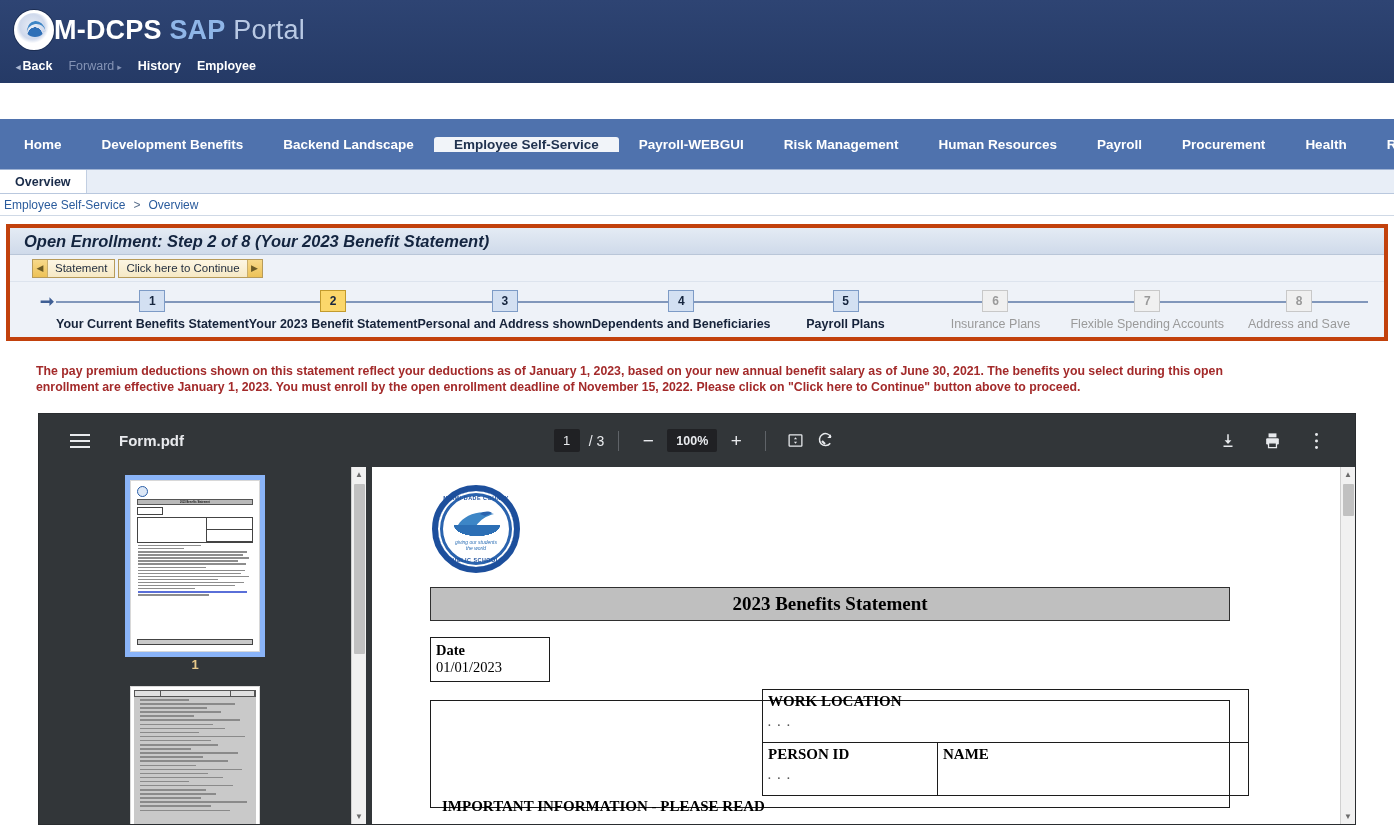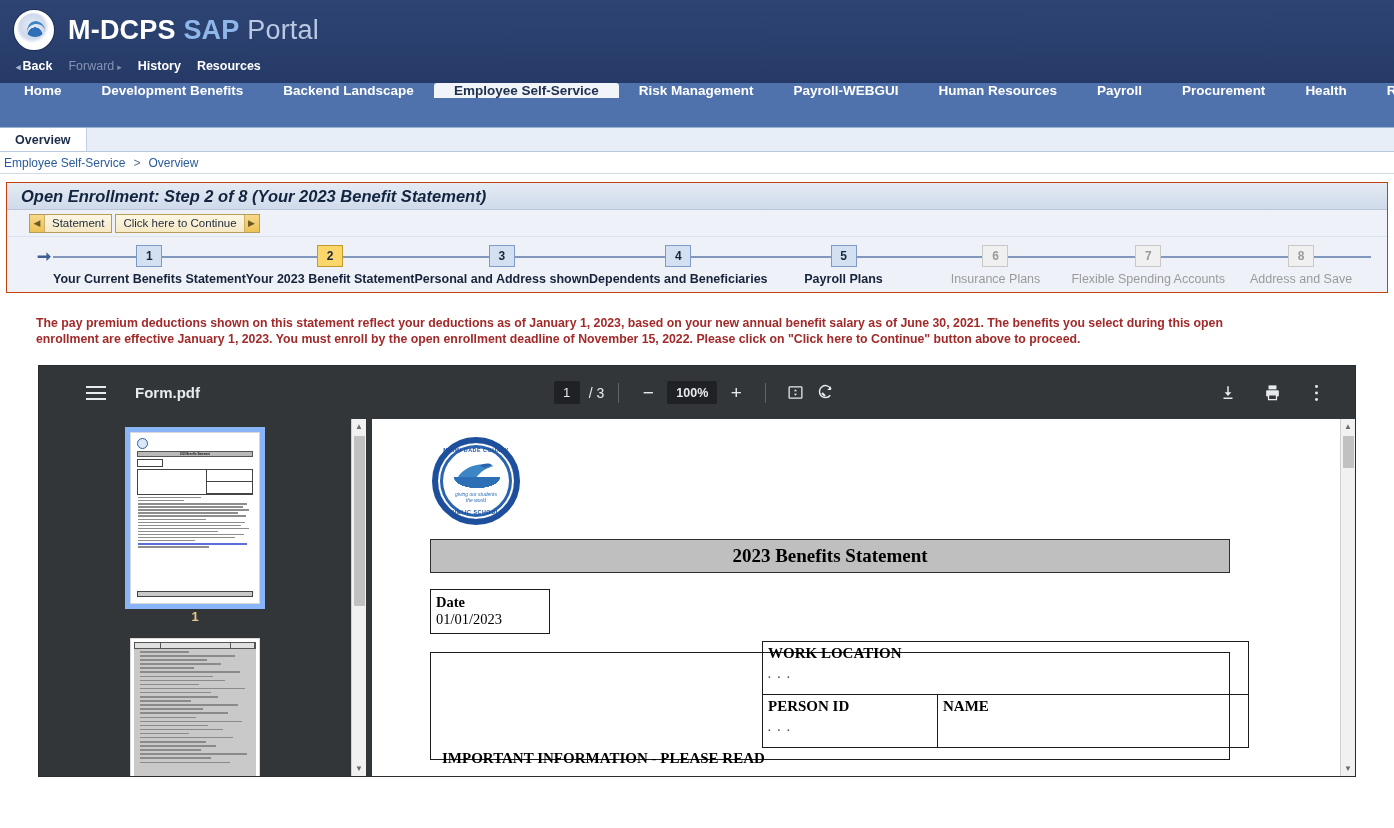--- a/index.html
+++ b/index.html
@@ -28,39 +28,40 @@
     content:""; position:absolute; left:7px; top:11px; width:22px;height:13px;
     background:
       radial-gradient(ellipse at 50% 120%, #2e6fb7 0 55%, transparent 56%);
     border-radius:0 0 11px 11px;
   }
   .brand-logo:before{
     content:""; position:absolute; left:9px; top:8px; width:19px; height:9px;
     border-top:3px solid #3d86c6; border-radius:50%/100% 100% 0 0;
     transform:rotate(-8deg);
   }
-  .brand-text{ margin-left:14px; font-size:27px; font-weight:bold; letter-spacing:.2px;}
+  .brand-text{ font-size:27px; font-weight:bold; letter-spacing:.2px;}
   .brand-text .t1{ color:#ffffff; }
   .brand-text .t2{ color:#8fb6e8; }
   .brand-text .t3{ color:#b9c9e4; font-weight:normal; }
 
   .navlinks{
     padding-left:16px; font-size:12.5px; font-weight:bold; color:#ffffff;
     display:flex; align-items:center; gap:16px; height:28px;
   }
   .navlinks span.dim{ color:#8493b5; font-weight:normal;}
   .navlinks a{ color:#fff; text-decoration:none;}
   .caret-l{ font-size:9px; color:#aab7d2; margin-right:2px;}
   .caret-r{ font-size:9px; color:#8493b5; margin-left:3px;}
 
   
   .tabs1{
-    height:45px; background:#4f72ad;
-    display:flex; align-items:flex-start; padding-left:4px;
+    height:51px; background:#4f72ad;
+    display:flex; align-items:center; padding-left:4px;
     border-bottom:1px solid #9fb3d4;
+    margin-top:36px;
   }
   .tab1{
     display:flex; align-items:center; padding:0 20px;
     color:#ffffff; font-size:13.5px; font-weight:bold;
     white-space:nowrap; cursor:pointer;
   }
   .tab1.active{
     background:#f1f4f9; color:#20324f;
     border-top-left-radius:3px; border-top-right-radius:3px;
   }
@@ -82,21 +83,21 @@
     height:22px; display:flex; align-items:center; padding-left:4px;
     font-size:12px; color:#2a5b9c; background:#ffffff;
     border-bottom:1px solid #cfd9e6;
   }
   .crumb .sep{ margin:0 8px; color:#5a6f8c;}
 
   
   .content{ padding:8px 6px 0 6px; background:#ffffff; }
 
   .panel{
-    border:1px solid #c2410c;
+    border:4px solid #c2410c;
     background:#84cc16;
   }
   .panel-title{
     height:27px; display:flex; align-items:center; padding-left:14px;
     font-size:16.5px; font-style:italic; font-weight:bold; color:#13243f;
     background:linear-gradient(180deg,#e4ebf4 0%, #cfdaea 100%);
     border-bottom:1px solid #b9c6d8;
   }
   .btnbar{
     height:26px; display:flex; align-items:center; gap:0; padding:2px 0 2px 22px;
@@ -164,21 +165,21 @@
   
   .pdfwrap{
     margin:18px 32px 0 32px;
     height:412px; display:flex; flex-direction:column;
     background:#323639; border:1px solid #2a2d30;
   }
   .pdftoolbar{
     height:53px; background:#323639; display:flex; align-items:center;
     color:#e8eaed; flex:0 0 auto; position:relative;
   }
-  .tb-left{ display:flex; align-items:center; gap:0; padding-left:40px; }
+  .tb-left{ display:flex; align-items:center; gap:0; padding-left:24px; }
   .hamb{ width:34px;height:34px;display:flex;flex-direction:column;justify-content:center;
     align-items:center; gap:4px; cursor:pointer;}
   .hamb i{ display:block;width:20px;height:2px;background:#e8eaed;}
   .fname{ margin-left:22px; font-size:15px; font-weight:bold; color:#e8eaed; }
   .tb-center{
     position:absolute; left:0; right:0; margin:0 auto; width:360px;
     display:flex; align-items:center; justify-content:center; gap:0;
   }
   .pagebox{
     background:#202124; color:#e8eaed; font-size:13px; width:26px;height:23px;
@@ -308,31 +309,31 @@
   <div class="brand">
     <div class="brand-logo"></div>
     <div class="brand-text">
       <span class="t1">M-DCPS </span><span class="t2">SAP</span><span class="t3"> Portal</span>
     </div>
   </div>
   <div class="navlinks">
     <a href="#"><span class="caret-l">◂</span><span>Back</span></a>
     <span class="dim"><span>Forward</span><span class="caret-r">▸</span></span>
     <a href="#">History</a>
-    <a href="#">Resources</a>
+    <a href="#">Employee</a>
   </div>
 </div>
 
 <div class="tabs1">
   <div class="tab1">Home</div>
   <div class="tab1">Development Benefits</div>
   <div class="tab1">Backend Landscape</div>
   <div class="tab1 active">Employee Self-Service</div>
+  <div class="tab1">Payroll-WEBGUI</div>
   <div class="tab1">Risk Management</div>
-  <div class="tab1">Payroll-WEBGUI</div>
   <div class="tab1">Human Resources</div>
   <div class="tab1">Payroll</div>
   <div class="tab1">Procurement</div>
   <div class="tab1">Health</div>
   <div class="tab1">Reports</div>
 </div>
 
 <div class="tabs2">
   <div class="tab2">Overview</div>
   <div class="tabs2-fill"></div>

